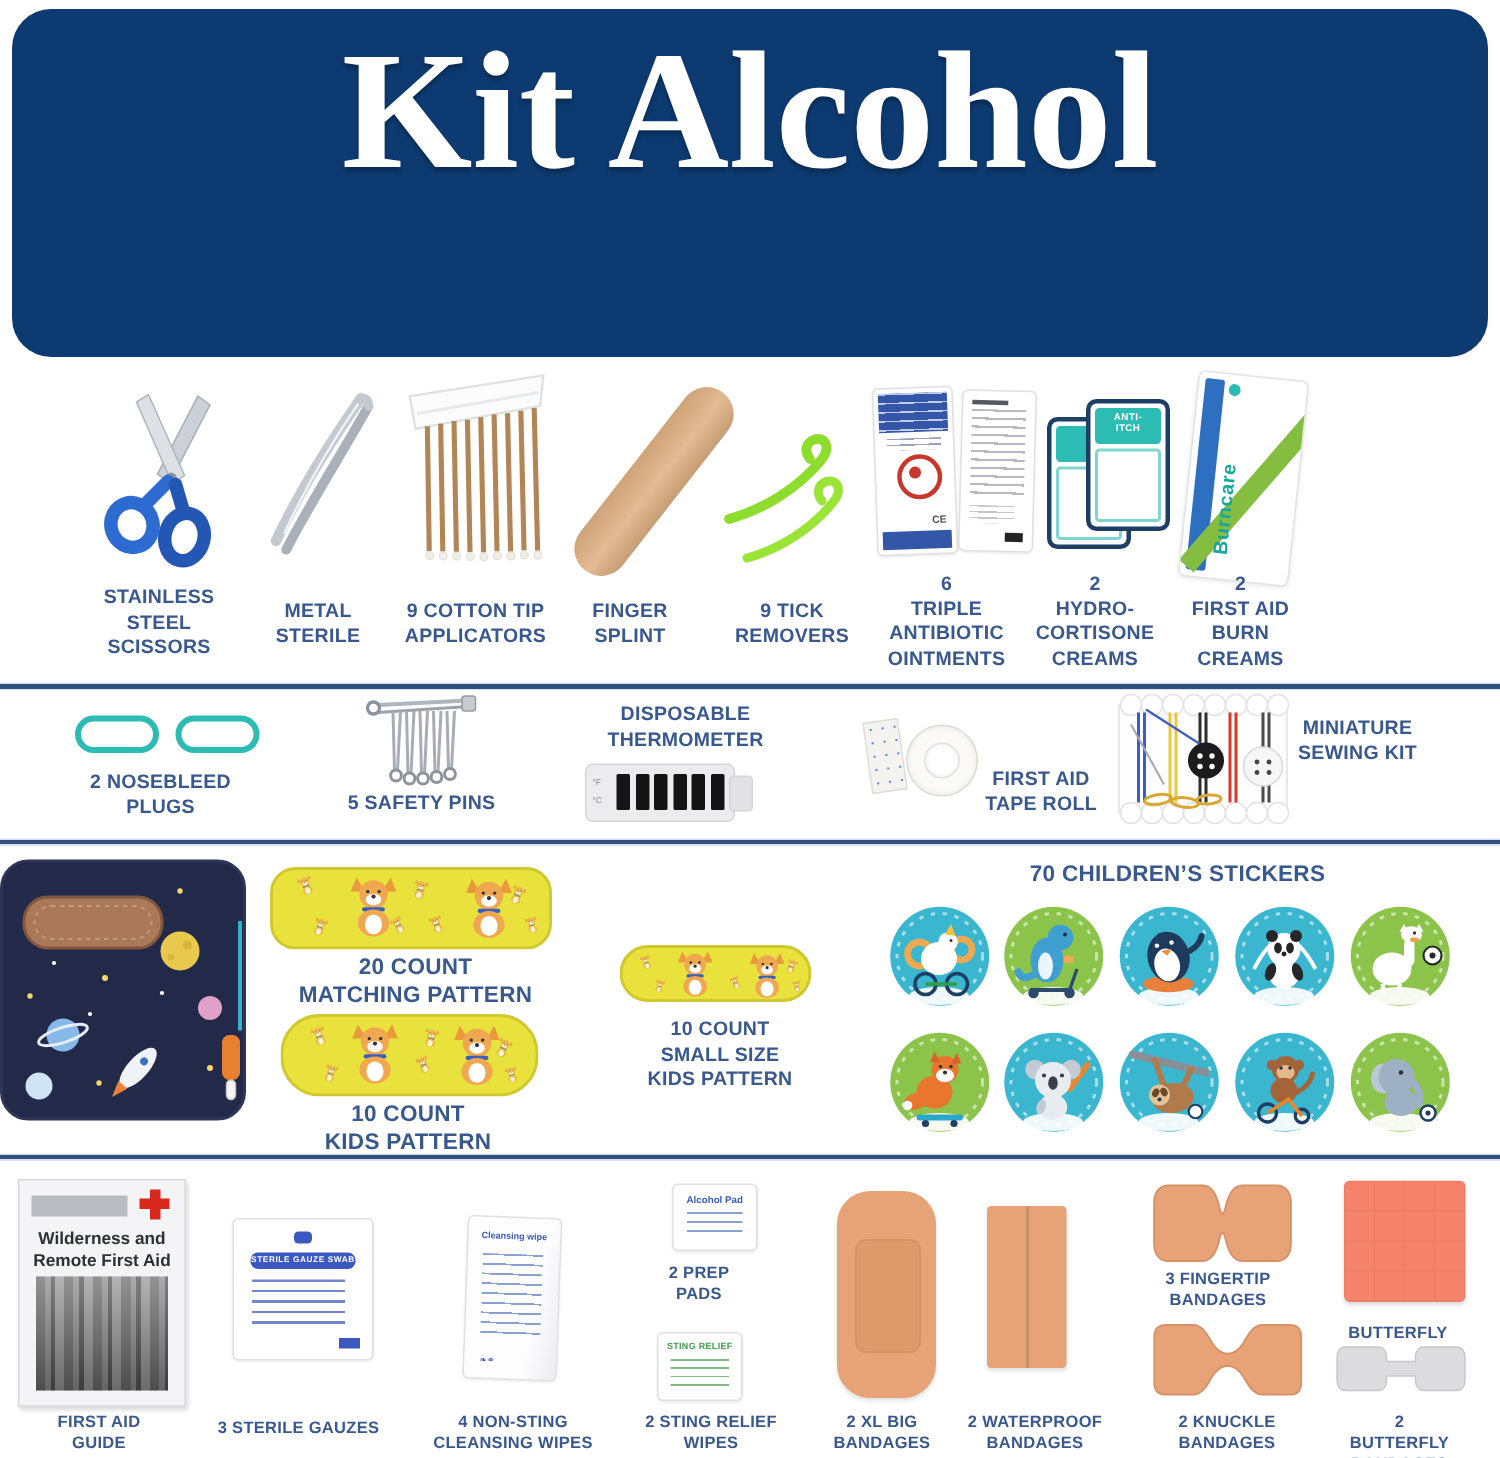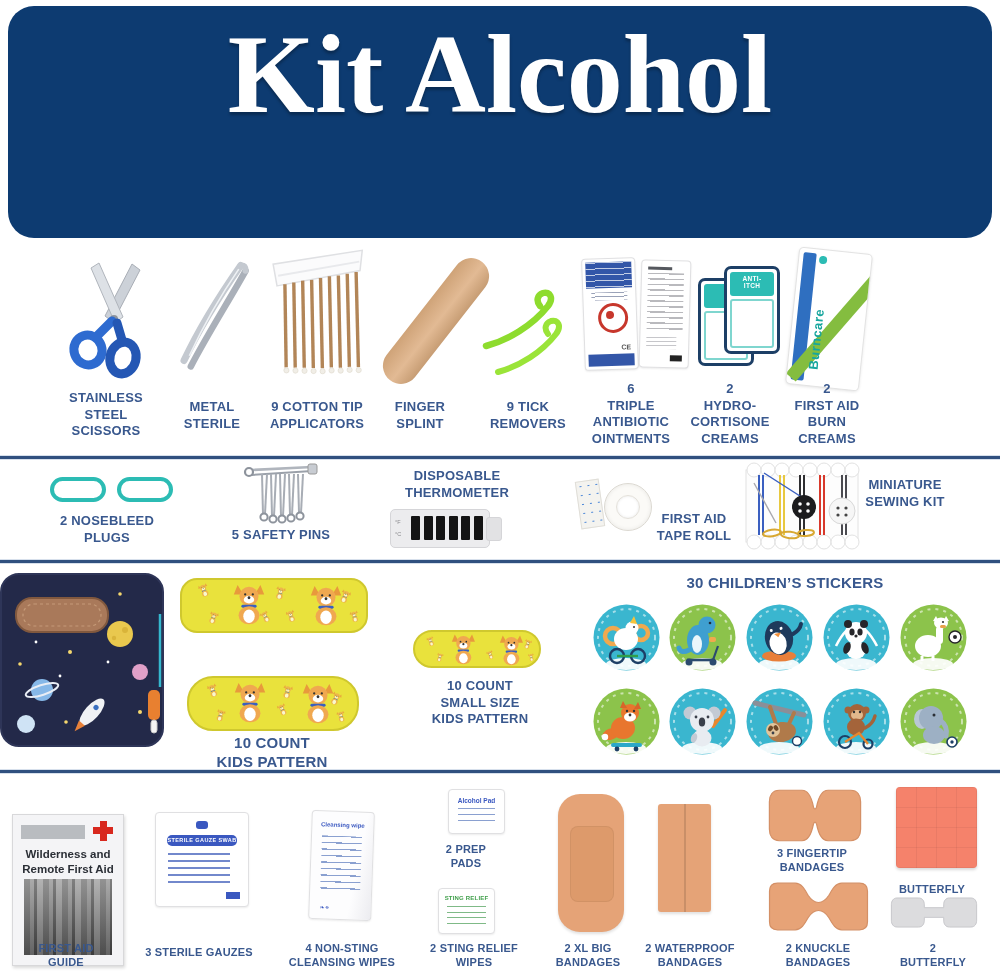--- a/index.html
+++ b/index.html
@@ -53,21 +53,21 @@
   .thermo .deg{position:absolute;left:4px;top:6px;font-size:5.5px;color:#8a8a8e;line-height:2.2;}
   .tapestrip{position:absolute;left:578px;top:480px;width:22px;height:46px;background:#f4f3ef;
         border:1px solid #e0ded8;transform:rotate(-8deg);
         background-image:radial-gradient(circle 2px,#4a86d8 45%,transparent 50%);background-size:8px 9px;}
   .taperoll{position:absolute;left:604px;top:483px;width:46px;height:46px;border-radius:50%;
         background:#fbfaf7;border:1px solid #dcd9d2;box-shadow:inset 0 0 4px rgba(0,0,0,.08);}
   .taperoll div{position:absolute;left:11px;top:11px;width:22px;height:22px;border-radius:50%;
         background:#fff;border:1px solid #e4e1da;box-shadow:inset 0 0 3px rgba(0,0,0,.1);}
   
   .book{position:absolute;left:12px;top:786px;width:110px;height:150px;background:#f4f4f6;
-        border:1px solid #d8d8da;box-shadow:1px 2px 3px rgba(0,0,0,.15);margin-top:28px;}
+        border:1px solid #d8d8da;box-shadow:1px 2px 3px rgba(0,0,0,.15);}
   .book .bar{position:absolute;left:8px;top:10px;width:64px;height:14px;background:#b9bcc0;}
   .book .crossH{position:absolute;right:10px;top:12px;width:20px;height:7px;background:#d8281e;}
   .book .crossV{position:absolute;right:16.5px;top:5.5px;width:7px;height:20px;background:#d8281e;}
   .book .btitle{position:absolute;left:0;top:32px;width:100%;text-align:center;font-weight:bold;
         font-size:11.5px;color:#2b2f36;white-space:pre-line;line-height:1.3;}
   .book .photo{position:absolute;left:11px;top:64px;width:88px;height:76px;
         background:linear-gradient(180deg,rgba(255,255,255,.25),rgba(0,0,0,.3)),
         repeating-linear-gradient(90deg,#6e6e6e 0 6px,#8f8f8f 6px 10px,#555 10px 13px,#9a9a9a 13px 19px);}
   .gauze{position:absolute;left:155px;top:812px;width:92px;height:93px;}
   .gauze .tbar{position:absolute;left:11px;top:22px;width:70px;height:11px;background:#3a58c0;
@@ -401,20 +401,22 @@
     <g opacity="0.75">
       <use href="#corgiA" transform="translate(16,8) scale(0.3) rotate(-20)"></use>
       <use href="#corgiA" transform="translate(30,32) scale(0.28) rotate(18)"></use>
       <use href="#corgiA" transform="translate(96,7) scale(0.3) rotate(14)"></use>
       <use href="#corgiA" transform="translate(104,34) scale(0.27) rotate(-18)"></use>
       <use href="#corgiA" transform="translate(162,10) scale(0.3) rotate(22)"></use>
       <use href="#corgiA" transform="translate(168,34) scale(0.26) rotate(-14)"></use>
       <use href="#corgiA" transform="translate(78,36) scale(0.26) rotate(-28)"></use>
     </g>
   </svg>
+  <div class="lbl big" style="left:277px;top:635px">20 COUNT
+MATCHING PATTERN</div>
 
   <svg class="abs" style="left:187px;top:676px" width="172" height="55" viewBox="0 0 172 55">
     <defs>
       <g id="corgiB">
         <polygon points="8,2 14,12 4,12" fill="#e89a3c"></polygon>
           <polygon points="32,2 26,12 36,12" fill="#e89a3c"></polygon>
         <circle cx="20" cy="14" r="10" fill="#f0a850"></circle>
         <ellipse cx="20" cy="17.5" rx="5.5" ry="4" fill="#ffffff"></ellipse>
         <circle cx="16" cy="12" r="1.2" fill="#333"></circle>
           <circle cx="24" cy="12" r="1.2" fill="#333"></circle>
@@ -462,21 +464,21 @@
       <use href="#corgiC" transform="translate(24,22) scale(0.2) rotate(14)"></use>
       <use href="#corgiC" transform="translate(72,22) scale(0.2) rotate(-20)"></use>
       <use href="#corgiC" transform="translate(112,8) scale(0.22) rotate(18)"></use>
       <use href="#corgiC" transform="translate(114,24) scale(0.18) rotate(-10)"></use>
     </g>
   </svg>
   <div class="lbl" style="left:480px;top:678px">10 COUNT
 SMALL SIZE
 KIDS PATTERN</div>
 
-  <div class="lbl big" style="left:785px;top:573px">30 CHILDREN’S STICKERS</div>
+  <div class="lbl big" style="left:785px;top:573px">70 CHILDREN’S STICKERS</div>
 
   <div class="sticker" style="left:593px;top:604px">
     <svg width="67" height="67" viewBox="0 0 67 67">
       <circle cx="33.5" cy="33.5" r="33" fill="#3ab6cf"></circle>
       <circle cx="33.5" cy="33.5" r="28.5" fill="none" stroke="rgba(255,255,255,.55)" stroke-width="2" stroke-dasharray="3 5"></circle>
       <ellipse cx="33" cy="60" rx="20" ry="6" fill="rgba(255,255,255,.92)"></ellipse>
       <circle cx="20" cy="32" r="8" fill="none" stroke="#f0a94e" stroke-width="4.5"></circle>
       <circle cx="48" cy="29" r="7" fill="none" stroke="#f0a94e" stroke-width="4.5"></circle>
       <ellipse cx="33" cy="35" rx="12" ry="11" fill="#ffffff"></ellipse>
       <circle cx="39" cy="24" r="6.5" fill="#ffffff"></circle>

